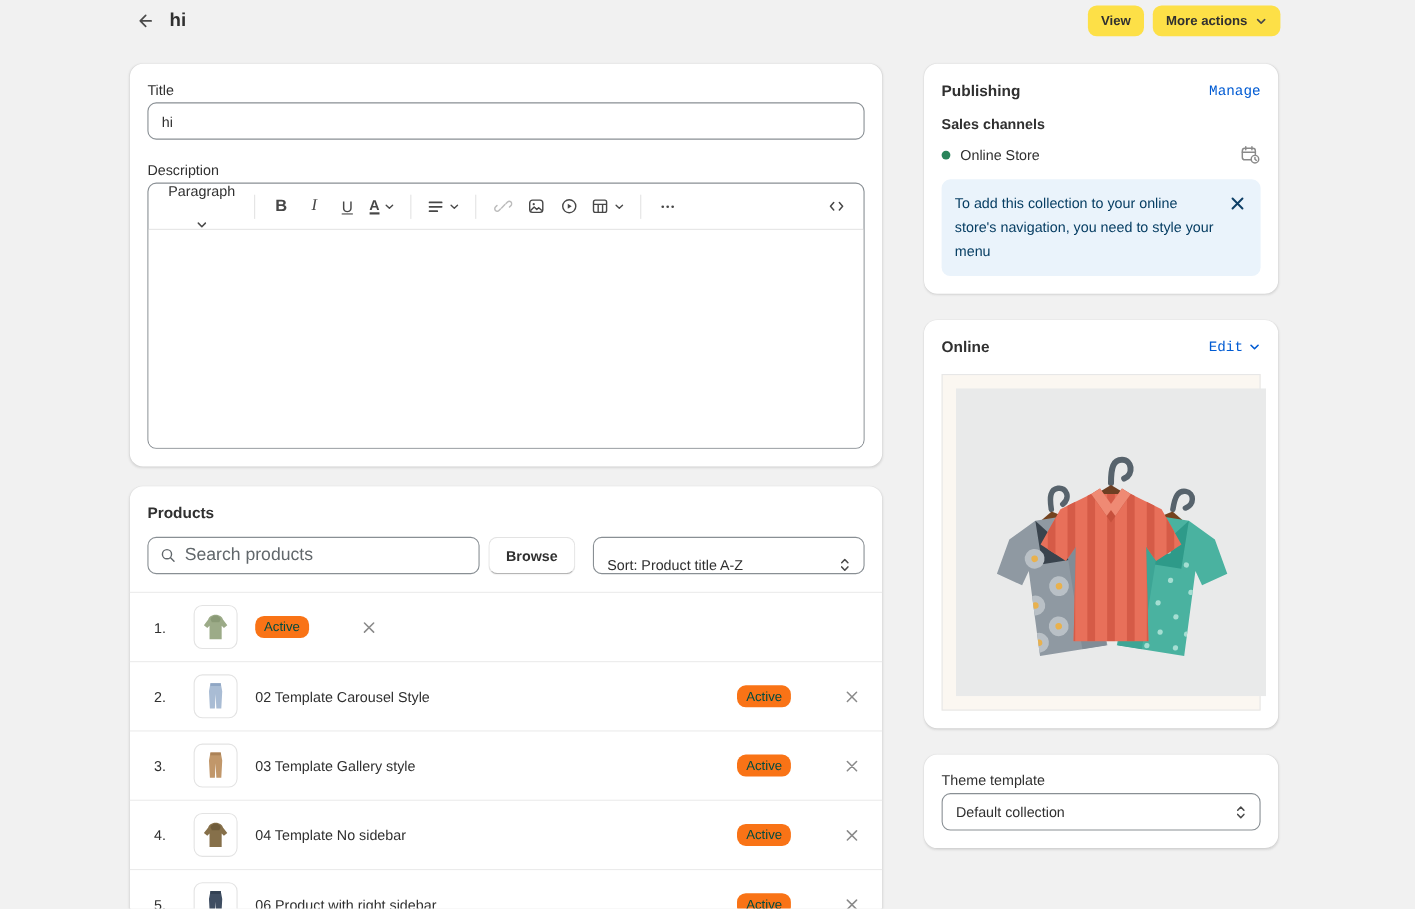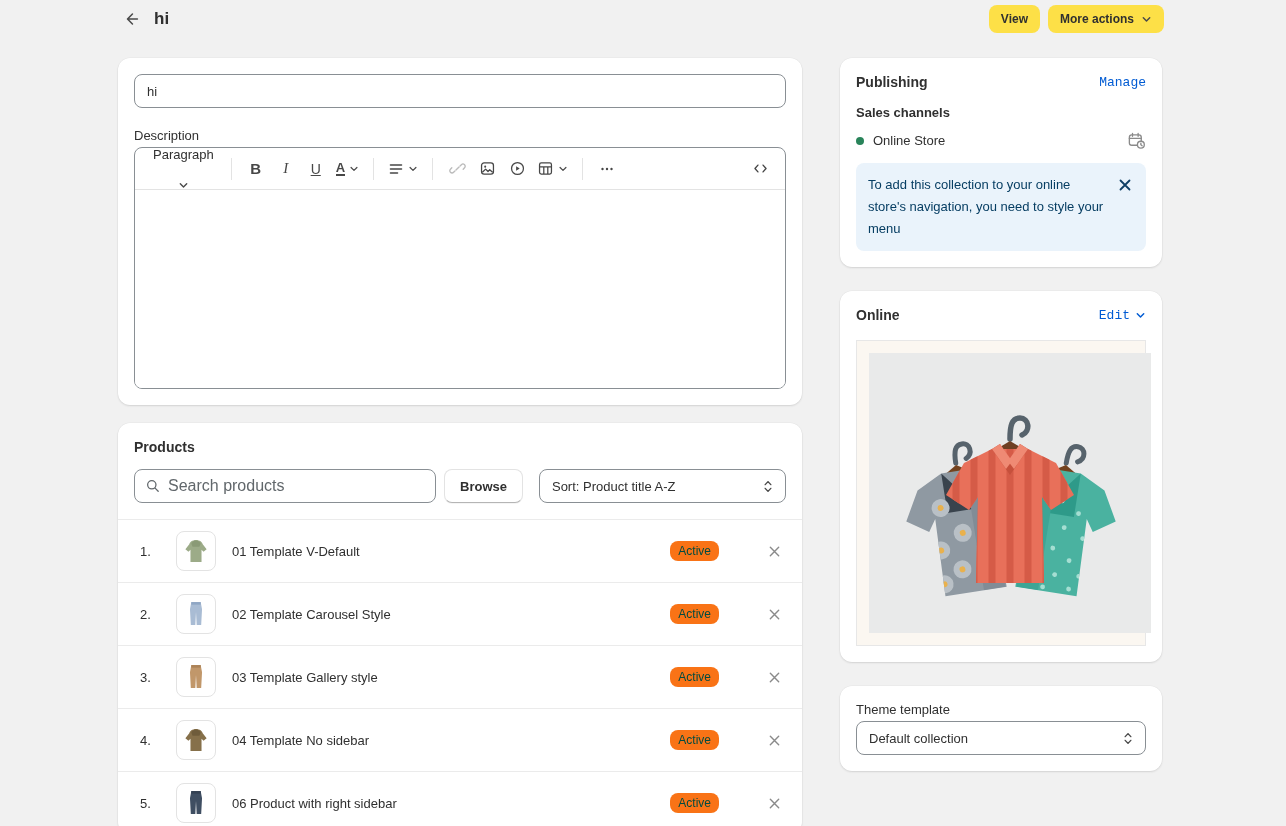--- a/index.html
+++ b/index.html
@@ -52,21 +52,21 @@
   .products-card { padding-bottom:0; }
   .search-row { display:flex; gap:8px; margin-top:14px; }
   .search-box { flex:0 0 302px; height:34px; border:1px solid #898f94; border-radius:8px;
                 display:flex; align-items:center; padding:0 10px; gap:7px; background:#fff; }
   .search-box input { border:none; outline:none; flex:1; font-size:16px; font-family:inherit; color:#303030; }
   .search-box input::placeholder { color:#61676b; }
   .browse-btn { height:34px; padding:0 15px; background:#fff; border:1px solid #e3e3e3;
                 border-bottom-color:#b5b5b5; border-radius:8px; font-size:13px; font-weight:700;
                 color:#303030; cursor:pointer; font-family:inherit; box-shadow:0 1px 0 rgba(0,0,0,.04); }
   .sort-select { margin-left:8px; flex:1; height:34px; border:1px solid #898f94; border-radius:8px;
-                 display:flex; align-items:center; justify-content:space-between; padding:0 11px 0 12px;
+                 display:flex; align-items:flex-end; justify-content:space-between; padding:0 11px 0 12px;
                  background:#fff; cursor:pointer; font-size:13px; color:#303030; }
   .product-list { margin:16px -16px 0; }
   .product-row { display:flex; align-items:center; height:63px; border-top:1px solid #ebebeb;
                  padding:0 14px 0 22px; }
   .row-index { width:22px; flex:0 0 auto; font-size:13px; }
   .thumb { width:40px; height:40px; border:1px solid #e3e3e3; border-radius:8px; background:#fff;
            display:flex; align-items:center; justify-content:center; margin:0 16px 0 14px; flex:0 0 auto; }
   .row-name { flex:1; font-size:13px; color:#303030; text-decoration:none; }
   .badge { background:#f97316; color:#014b40; font-size:12px; line-height:20px; padding:0 8px;
            border-radius:8px; flex:0 0 auto; }
@@ -116,20 +116,21 @@
       </span>
     </button>
   </div>
 </div>
 
 <div class="layout">
 
   <div class="col-left">
 
     <div class="card">
+      <label class="field-label">Title</label>
       <input class="text-input" type="text" value="hi" style="">
       <label class="field-label desc-label">Description</label>
       <div class="editor">
         <div class="editor-toolbar">
           <button class="tb-btn paragraph">
             <span>Paragraph</span>
             <span>
               <svg width="11" height="11" viewBox="0 0 12 12">
                   <path d="M2.5 4.2 L6 7.7 L9.5 4.2" stroke="#4a4a4a" stroke-width="1.5" fill="none" stroke-linecap="round" stroke-linejoin="round"></path>
                 </svg>
@@ -257,21 +258,20 @@
       </div>
       <div class="product-list">
   <div class="product-row">
     <span class="row-index">1.</span>
     <span class="thumb">
               <svg width="34" height="34" viewBox="0 0 40 40">
                 <path d="M20 7c4.5 0 7.3 2.6 7.9 5.1L32.5 18l-3.6 3-2.4-2.4V33H13.5V18.6L11.1 21l-3.6-3 4.6-5.9C12.7 9.6 15.5 7 20 7z" fill="#9cab88"></path>
                 <path d="M14.5 11.6c1.1-2.7 3.6-3.9 5.5-3.9s4.4 1.2 5.5 3.9L24 15h-8z" fill="#8a9a76"></path>
               </svg>
             </span>
-    <a class="row-name">01 Template V-Default</a>
     <span class="badge">Active</span>
     <button class="remove-btn">
       <span>
         <svg width="13" height="13" viewBox="0 0 14 14">
                   <path d="M2.5 2.5 L11.5 11.5 M11.5 2.5 L2.5 11.5" stroke="#8a8a8a" stroke-width="1.5" stroke-linecap="round"></path>
                 </svg>
       </span>
     </button>
   </div>
 

